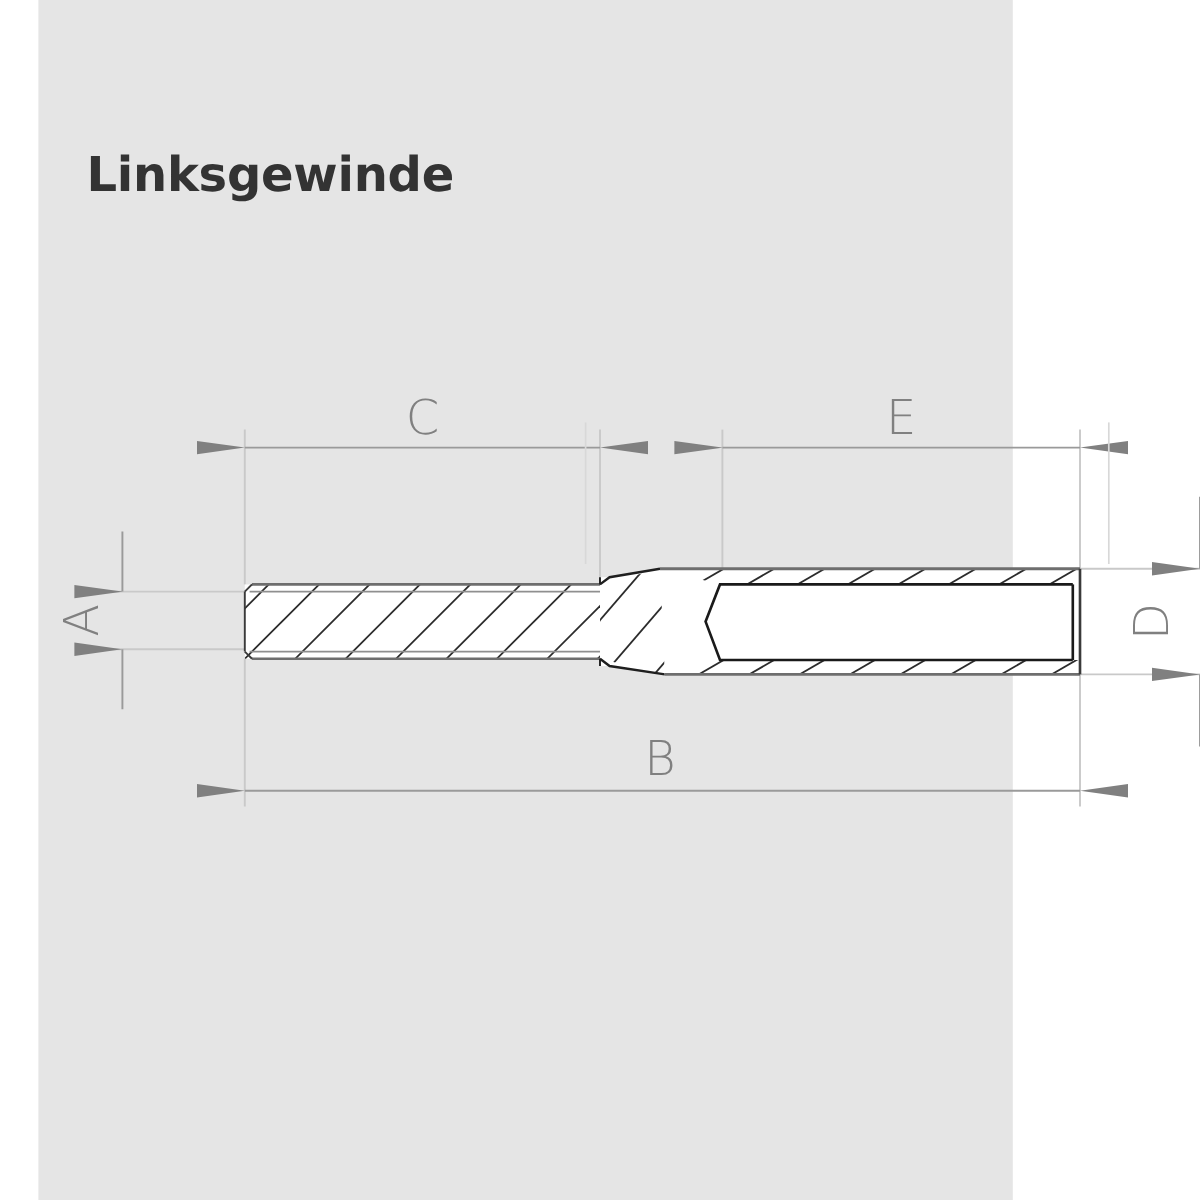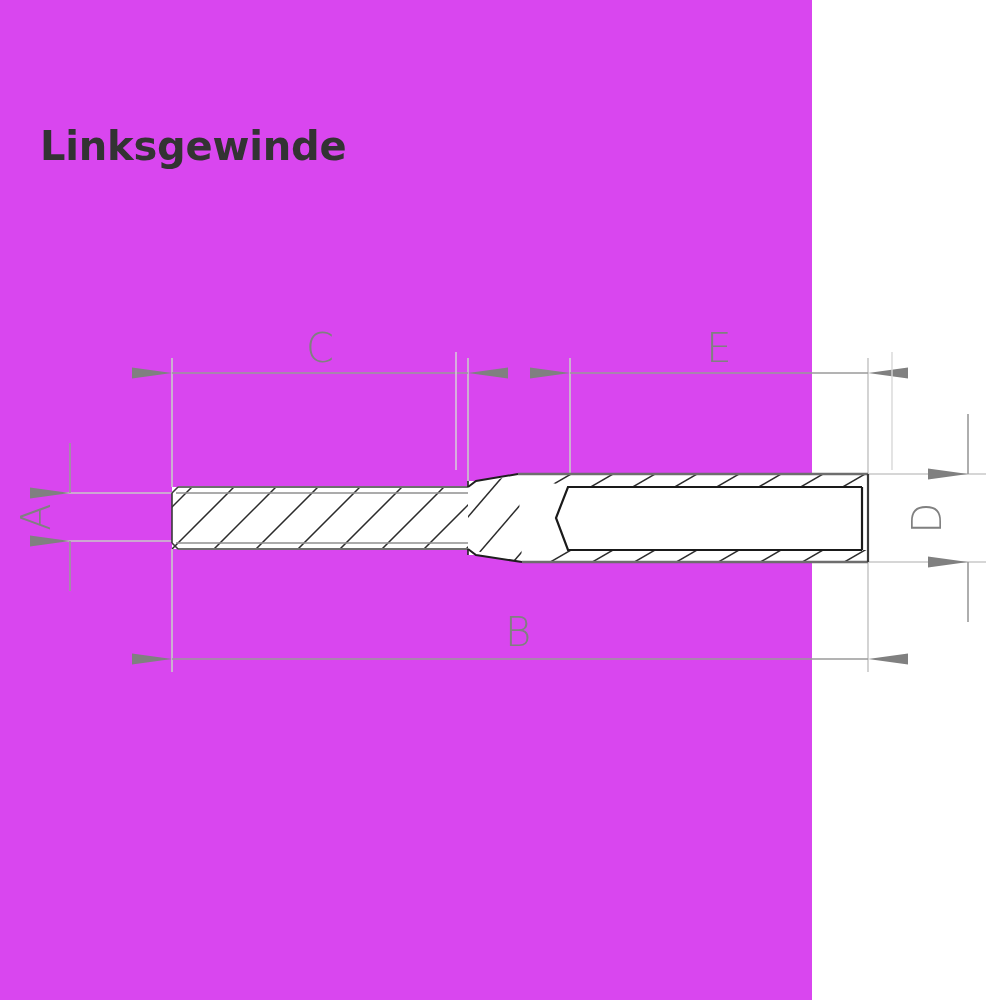--- a/index.html
+++ b/index.html
@@ -11,21 +11,22 @@
     width: 1000px;
     height: 1000px;
     font-family: "DejaVu Sans", "Liberation Sans", sans-serif;
     overflow: hidden;
     position: relative;
   }
   #stage {
     position: relative;
     width: 812px;
     height: 1000px;
-    background: #d946ef;
+    background: #e5e5e5;
+    margin-left: 32px;
   }
   #title {
     position: absolute;
     left: 40px;
     top: 126px;
     font-size: 40px;
     font-weight: bold;
     color: #333333;
     letter-spacing: -0.2px;
     line-height: 1;

